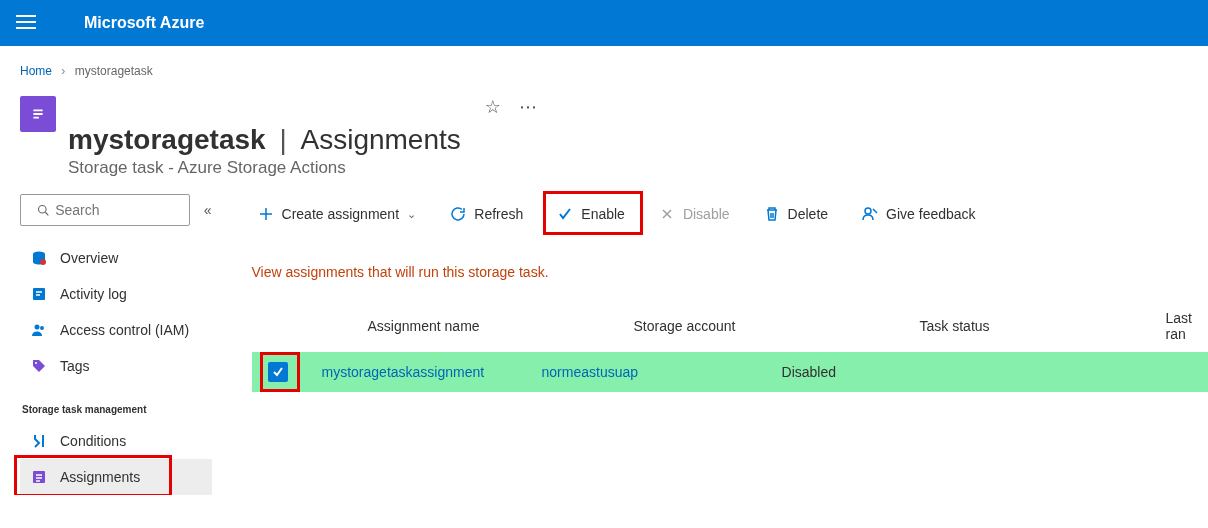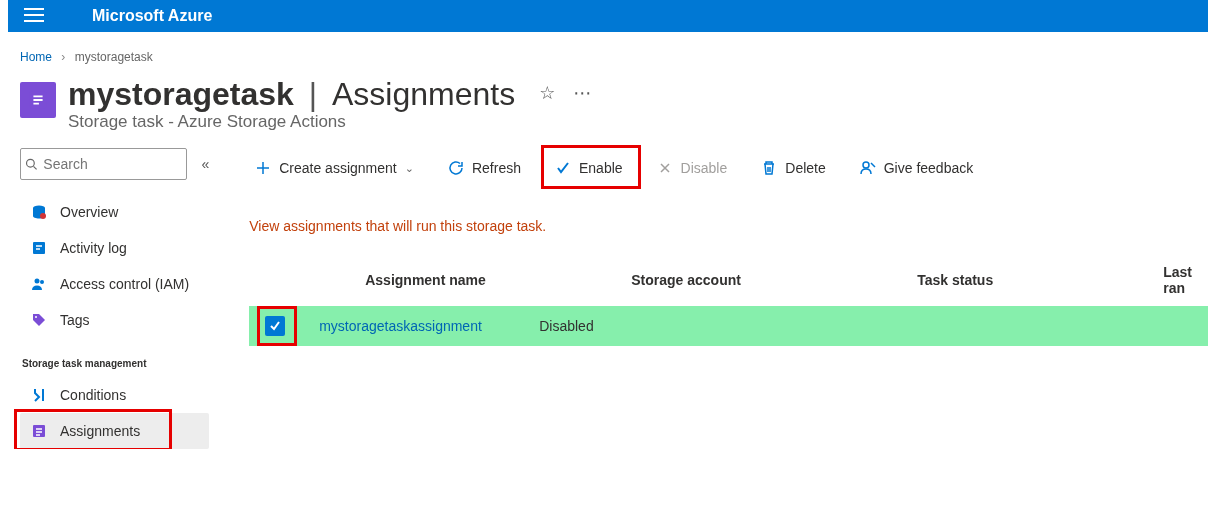--- a/index.html
+++ b/index.html
@@ -1,49 +1,49 @@
 <!DOCTYPE html>
 <html><head>
 <meta charset="utf-8">
 <style>
   * { box-sizing: border-box; margin: 0; padding: 0; }
   body { font-family: "Segoe UI", -apple-system, BlinkMacSystemFont, sans-serif; font-size: 14px; color: #323130; background: #fff; width: 1208px; }
   
   
-  .topbar { background: #0078d4; color: #fff; height: 32px; display: flex; align-items: center; padding: 0 16px; margin-left: 8px; }
+  .topbar { background: #0078d4; color: #fff; height: 46px; display: flex; align-items: center; padding: 0 16px; }
   .hamburger { width: 20px; height: 16px; margin-right: 48px; cursor: pointer; }
   .hamburger svg { stroke: #fff; }
   .brand { font-size: 16px; font-weight: 600; }
   
   
   .breadcrumb { padding: 18px 20px 8px 20px; font-size: 12px; }
   .breadcrumb a { color: #0066b4; text-decoration: none; }
   .breadcrumb-sep { color: #888; margin: 0 6px; }
   .breadcrumb-current { color: #666; }
   
   
   .page-header { display: flex; align-items: flex-start; padding: 6px 20px 16px 20px; }
   .resource-icon { width: 36px; height: 36px; margin-top: 4px; margin-right: 12px; background: #7b4dd6; border-radius: 2px; display: flex; align-items: center; justify-content: center; }
   .resource-icon svg { color: #fff; }
   .page-title-block { }
-  .page-title { font-size: 32px; font-weight: 600; line-height: 32px; }
+  .page-title { font-size: 28px; font-weight: 600; line-height: 32px; margin-top: 32px; }
   .page-title-sep { font-weight: 300; color: #555; margin: 0 6px; }
   .page-subtitle-text { font-weight: 400; }
   .page-subtype { font-size: 17px; color: #666; margin-top: 2px; }
   .page-actions { margin-left: 24px; margin-top: 4px; display: flex; align-items: center; gap: 18px; }
   .star-btn, .more-btn { color: #555; cursor: pointer; font-size: 18px; }
   
   
   .layout { display: flex; }
   .sidebar { width: 340px; padding: 0 12px 0 20px; }
   .main { flex: 1; padding: 0 0 0 28px; }
   
   
   .search-row { display: flex; align-items: center; margin-bottom: 14px; }
-  .search-box { flex: 1; display: flex; align-items: center; border: 1px solid #999; border-radius: 2px; padding: 4px 4px; height: 32px; }
+  .search-box { flex: 1; display: flex; align-items: center; border: 1px solid #999; border-radius: 2px; padding: 4px 16px; height: 32px; }
   .search-box svg { color: #666; margin-right: 6px; }
   .search-box input { border: none; outline: none; font-size: 14px; width: 100%; color: #666; }
   .collapse-btn { margin-left: 14px; color: #555; cursor: pointer; }
   
   
   .nav-item { display: flex; align-items: center; padding: 9px 10px; cursor: pointer; border-radius: 2px; }
   .nav-item.selected { background: #ededed; }
   .nav-icon { width: 18px; height: 18px; margin-right: 12px; display: flex; align-items: center; justify-content: center; }
   .nav-label { font-size: 14px; }
   .nav-section-title { font-size: 10px; font-weight: 600; padding: 20px 10px 8px 2px; }
@@ -55,21 +55,21 @@
   .tool-btn svg, .tool-btn .t-icon { color: #0078d4; }
   .tool-btn.disabled svg, .tool-btn.disabled .t-icon { color: #a19f9d; }
   .chev { font-size: 11px; color: #666; }
   
   
   .desc { padding: 22px 0 20px 0; color: #c2410c; }
   
   
   .tbl { width: 100%; }
   .tbl-header, .tbl-row { display: flex; align-items: center; padding: 10px 16px; }
-  .tbl-header { font-weight: 700; gap: 46px; }
+  .tbl-header { font-weight: 400; gap: 46px; }
   .tbl-row { background: #86efac; }
   .col-chk { width: 54px; display: flex; align-items: center; }
   .col-name { width: 220px; }
   .col-account { width: 240px; }
   .col-status { width: 200px; }
   .col-last { flex: 1; }
   .link { color: #0066b4; text-decoration: none; }
   
   .checkbox { width: 20px; height: 20px; background: #0078d4; border-radius: 2px; display: flex; align-items: center; justify-content: center; }
   .checkbox svg { color: #fff; }
@@ -258,18 +258,19 @@
       <div class="tbl-row">
         <div class="col-chk rel">
           <div class="checkbox">
             <svg width="12" height="12" viewBox="0 0 12 12" fill="none" stroke="#fff" stroke-width="2">
                 <path d="M2 6l3 3 5-7"></path>
               </svg>
           </div>
           <div class="hl-box" style="left:-8px; top:-10px; width:40px; height:40px;"></div>
         </div>
         <div class="col-name"><a href="#" class="link">mystoragetaskassignment</a></div>
+        <div class="col-account"><a href="#" class="link">normeastusuap</a></div>
         <div class="col-status"><span>Disabled</span></div>
         <div class="col-last"><span></span></div>
       </div>
     </div>
   </div>
 </div>
 
 </body></html>

